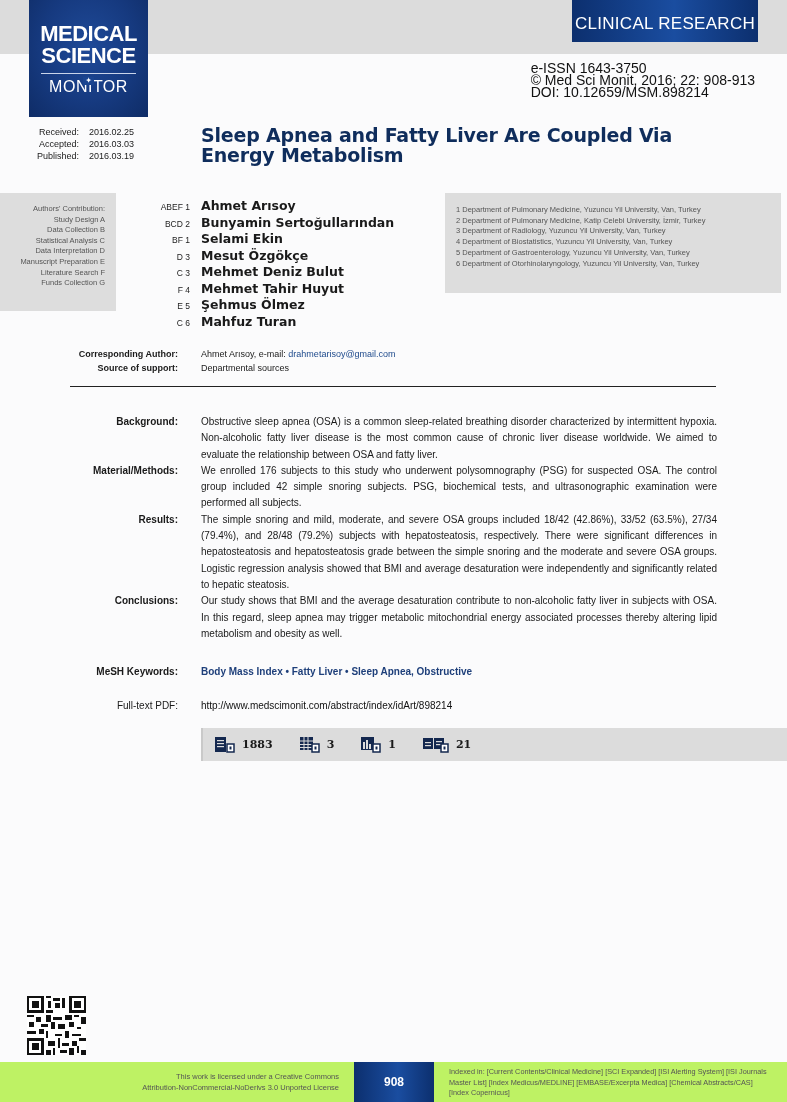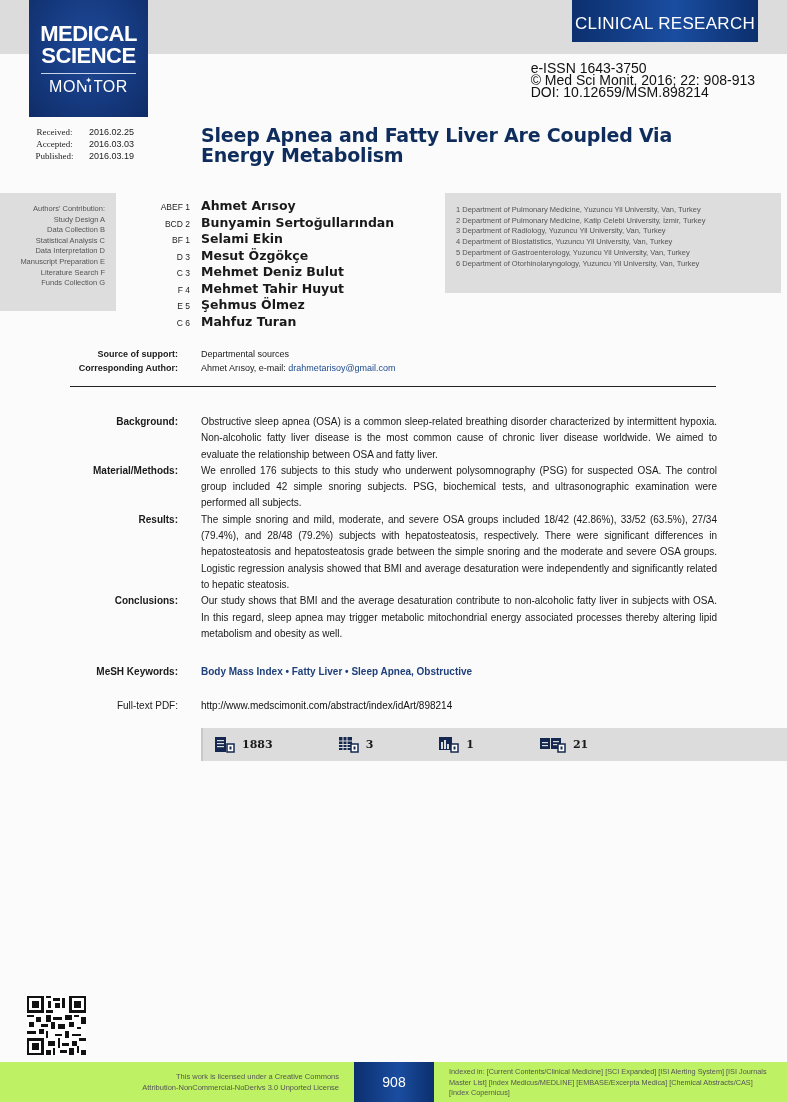--- a/index.html
+++ b/index.html
@@ -18,21 +18,21 @@
   .logo .l3 { font-size: 16px; line-height: 18px; letter-spacing: 0.5px; margin-top: 1px; }
 
   .section-badge { position: absolute; left: 572px; top: 0; width: 186px; height: 42px;
           background: linear-gradient(90deg, #0c2f6e 0%, #1a4da0 55%, #0c2f6e 100%);
           color: #fff; font-size: 17px; letter-spacing: 0.3px; display: flex; align-items: center; justify-content: center; padding-top: 6px; }
 
   .meta { position: absolute; right: 32px; top: 62px; text-align: left; font-size: 14px; line-height: 12px; color: #111; }
 
   .dates { position: absolute; left: 30px; top: 126px; font-size: 9px; line-height: 12px; color: #222; }
   .dates .row { display: flex; }
-  .dates .lbl { width: 49px; text-align: center; font-family: Liberation Serif, serif; }
+  .dates .lbl { width: 49px; text-align: right; }
   .dates .val { margin-left: 10px; }
 
   .title { position: absolute; left: 201px; top: 125px; width: 520px; font-family: "DejaVu Sans", sans-serif;
            font-weight: bold; font-size: 19px; line-height: 20px; color: #0f2d5c; letter-spacing: -0.2px; }
 
   .contrib-box { position: absolute; left: 0; top: 193px; width: 116px; height: 118px; background: #dddddd; }
   .contrib-box .items { padding: 11px 11px 0 0; text-align: right; font-size: 7.5px; line-height: 10.6px; color: #555; }
 
   .authors { position: absolute; left: 140px; top: 198px; }
   .authors .row { display: flex; align-items: baseline; height: 16.5px; }
@@ -57,32 +57,32 @@
 
   .kw { position: absolute; left: 60px; top: 665px; display: flex; font-size: 10px; line-height: 14px; }
   .kw .lbl { width: 118px; text-align: right; font-weight: bold; }
   .kw .val { margin-left: 23px; font-weight: bold; color: #1e3f7a; }
 
   .pdf { position: absolute; left: 60px; top: 699px; display: flex; font-size: 10px; line-height: 14px; }
   .pdf .lbl { width: 118px; text-align: right; }
   .pdf .val { margin-left: 23px; color: #111; }
 
   .stats-bar { position: absolute; left: 201px; top: 728px; width: 586px; height: 33px; background: #dcdcdc;
-               border-left: 2px solid #c9c9c9; display: flex; align-items: center; padding-left: 11px; gap: 39px; }
+               border-left: 2px solid #c9c9c9; display: flex; align-items: center; padding-left: 11px; }
   .stat { display: flex; align-items: center; margin-right: 26px; }
   .stat .cnt { margin-left: 6px; font-family: "DejaVu Serif", serif; font-weight: bold; font-size: 11px; color: #1a1a1a; }
   .stat svg { display: block; }
 
   .qr { position: absolute; left: 27px; top: 996px; width: 59px; height: 59px; }
 
   .footer { position: absolute; left: 0; top: 1062px; width: 787px; height: 40px; background: #bef264; }
   .footer .license { position: absolute; right: 448px; top: 9px; text-align: right; font-size: 7.5px; line-height: 11px; color: #555; }
   .footer .page-num { position: absolute; left: 354px; top: 0; width: 80px; height: 40px;
           background: linear-gradient(90deg, #0c2f6e 0%, #1a4da0 55%, #0c2f6e 100%);
-          color: #fff; font-weight: normal; font-size: 14px; display: flex; align-items: center; justify-content: center; }
+          color: #fff; font-weight: bold; font-size: 12px; display: flex; align-items: center; justify-content: center; }
   .footer .indexed { position: absolute; left: 449px; top: 5px; width: 320px; font-size: 7.3px; line-height: 10.5px; color: #555; }
 </style>
 </head>
 <body>
 
 <div class="top-band"></div>
 
 <div class="logo">
   <div class="l1">MEDICAL</div>
   <div class="l2">SCIENCE</div>
@@ -169,26 +169,26 @@
     <div>2 Department of Pulmonary Medicine, Katip Celebi University, İzmir, Turkey</div>
     <div>3 Department of Radiology, Yuzuncu Yil University, Van, Turkey</div>
     <div>4 Department of Biostatistics, Yuzuncu Yil University, Van, Turkey</div>
     <div>5 Department of Gastroenterology, Yuzuncu Yil University, Van, Turkey</div>
     <div>6 Department of Otorhinolaryngology, Yuzuncu Yil University, Van, Turkey</div>
   </div>
 </div>
 
 <div class="corr">
   <div class="row">
+    <span class="lbl">Corresponding Author:</span>
+    <span class="val"><span>Ahmet Arısoy, e-mail: </span><a>drahmetarisoy@gmail.com</a></span>
+  </div>
+  <div class="row">
     <span class="lbl">Source of support:</span>
     <span class="val">Departmental sources</span>
-  </div>
-  <div class="row">
-    <span class="lbl">Corresponding Author:</span>
-    <span class="val"><span>Ahmet Arısoy, e-mail: </span><a>drahmetarisoy@gmail.com</a></span>
   </div>
 </div>
 
 <div class="divider"></div>
 
 <div class="abstract">
   <div class="row">
       <span class="lbl">Background:</span>
       <p class="txt">Obstructive sleep apnea (OSA) is a common sleep-related breathing disorder characterized by intermittent hypoxia. Non-alcoholic fatty liver disease is the most common cause of chronic liver disease worldwide. We aimed to evaluate the relationship between OSA and fatty liver.</p>
     </div>

